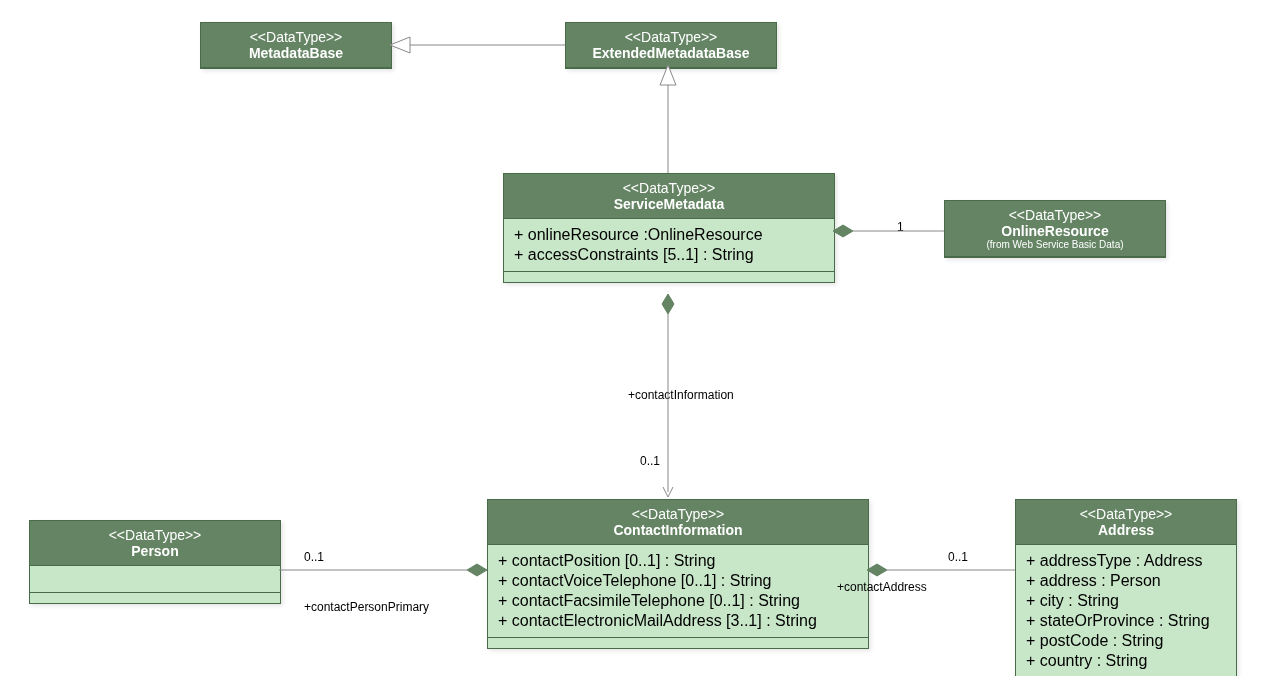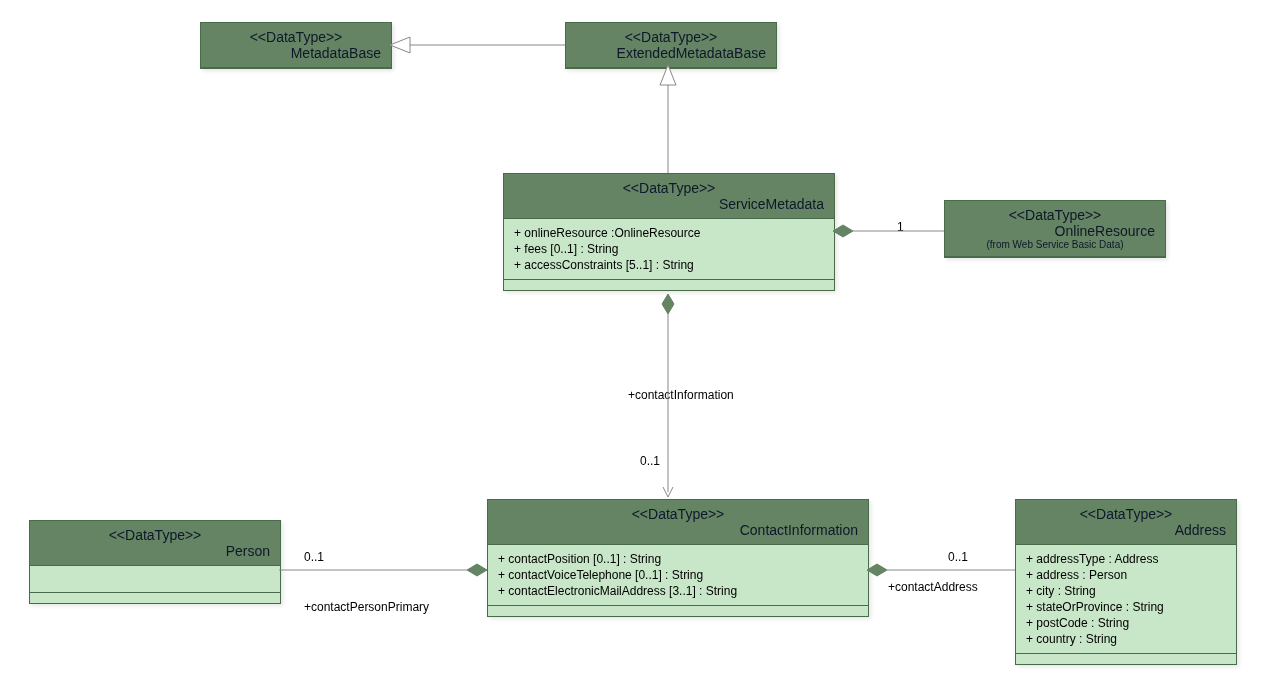--- a/index.html
+++ b/index.html
@@ -11,41 +11,40 @@
     width: 1263px;
     height: 676px;
   }
   .uml-class {
     position: absolute;
     border: 1px solid #4a6b4a;
     box-shadow: 2px 2px 4px rgba(0,0,0,0.1);
   }
   .uml-header {
     background: #648464;
-    color: #0f172a;
+    color: #ffffff;
     text-align: center;
     padding: 6px 10px;
     font-size: 14px;
     border-bottom: 1px solid #4a6b4a;
   }
   .uml-stereotype {
     font-weight: normal;
   }
   .uml-name {
-    font-weight: normal;
-    text-align: right;
+    font-weight: bold;
   }
   .uml-subtitle {
     font-size: 10px;
     font-weight: normal;
   }
   .uml-body {
     background: #c8e6c8;
     padding: 6px 10px;
-    font-size: 12px;
+    font-size: 16px;
     color: #000;
     min-height: 14px;
   }
   .uml-body div {
     padding: 1px 0;
   }
   .uml-footer {
     background: #c8e6c8;
     border-top: 1px solid #4a6b4a;
     min-height: 10px;
@@ -80,21 +79,20 @@
   </div>
 </div>
 
 <div class="uml-class" style="left:503px; top:173px; width:330px;">
   <div class="uml-header">
     <div class="uml-stereotype">&lt;&lt;DataType&gt;&gt;</div>
     <div class="uml-name">ServiceMetadata</div>
   </div>
   <div class="uml-body">
     <div>+ onlineResource :OnlineResource</div>
-    <div>+ fees [0..1] : String</div>
     <div>+ accessConstraints [5..1] : String</div>
   </div>
   <div class="uml-footer"></div>
 </div>
 
 <div class="uml-class" style="left:944px; top:200px; width:220px;">
   <div class="uml-header">
     <div class="uml-stereotype">&lt;&lt;DataType&gt;&gt;</div>
     <div class="uml-name">OnlineResource</div>
     <div class="uml-subtitle">(from Web Service Basic Data)</div>
@@ -112,20 +110,21 @@
 </div>
 
 <div class="uml-class" style="left:487px; top:499px; width:380px;">
   <div class="uml-header">
     <div class="uml-stereotype">&lt;&lt;DataType&gt;&gt;</div>
     <div class="uml-name">ContactInformation</div>
   </div>
   <div class="uml-body">
     <div>+ contactPosition [0..1] : String</div>
     <div>+ contactVoiceTelephone [0..1] : String</div>
+    <div>+ contactFacsimileTelephone [0..1] : String</div>
     <div>+ contactElectronicMailAddress [3..1] : String</div>
   </div>
   <div class="uml-footer"></div>
 </div>
 
 <div class="uml-class" style="left:1015px; top:499px; width:220px;">
   <div class="uml-header">
     <div class="uml-stereotype">&lt;&lt;DataType&gt;&gt;</div>
     <div class="uml-name">Address</div>
   </div>
@@ -138,21 +137,21 @@
     <div>+ country : String</div>
   </div>
   <div class="uml-footer"></div>
 </div>
 
 <div class="label" style="left:628px; top:388px;">+contactInformation</div>
 <div class="label" style="left:640px; top:454px;">0..1</div>
 <div class="label" style="left:304px; top:550px;">0..1</div>
 <div class="label" style="left:304px; top:600px;">+contactPersonPrimary</div>
 <div class="label" style="left:948px; top:550px;">0..1</div>
-<div class="label" style="left:888px; top:580px;text-align:center;">+contactAddress</div>
+<div class="label" style="left:837px; top:580px;text-align:center;">+contactAddress</div>
 <div class="label" style="left:897px; top:220px;">1</div>
 
 <svg class="connectors" width="1263" height="676">
 
   <line x1="565" y1="45" x2="410" y2="45" stroke="#888" stroke-width="1"></line>
   <polygon points="390,45 410,37 410,53" fill="#ffffff" stroke="#888" stroke-width="1"></polygon>
 
   <line x1="668" y1="173" x2="668" y2="85" stroke="#888" stroke-width="1"></line>
   <polygon points="668,65 660,85 676,85" fill="#ffffff" stroke="#888" stroke-width="1"></polygon>
 

